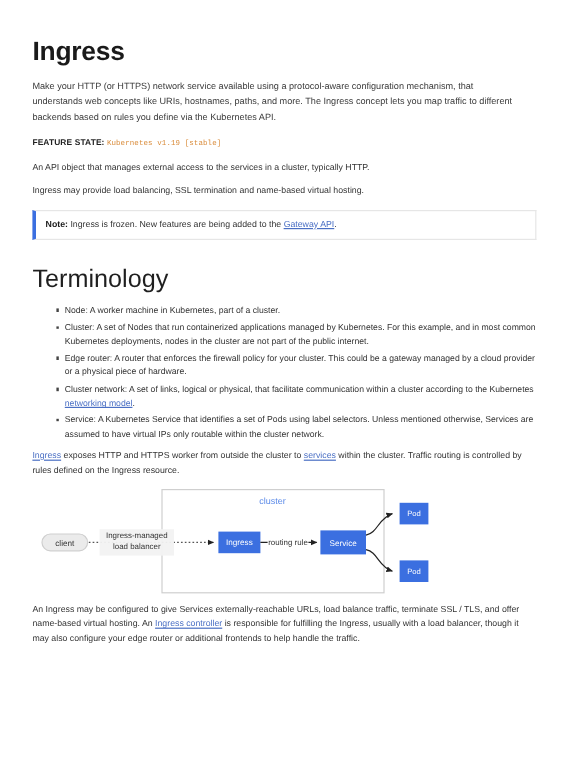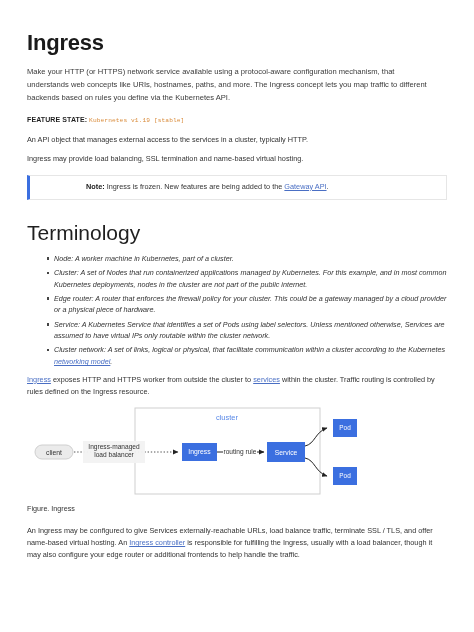--- a/index.html
+++ b/index.html
@@ -76,26 +76,25 @@
   .note-box {
     border: 1px solid #e6e6e6;
     border-left: 3px solid #3b6fe0;
     background: #ffffff;
     padding: 6px 8px 6px 8px;
     margin: 10px 0 8px 0;
     font-size: 7.3px;
     line-height: 1.5;
     color: #333333;
   }
-  .note-box .note-label { font-weight: bold; color: #1a1a1a; margin-left: 48px; }
+  .note-box .note-label { font-weight: bold; color: #1a1a1a; }
   ul.term-list {
     margin: 4px 0 6px 0;
     padding-left: 20px;
     list-style: none;
-    font-style: italic;
   }
   ul.term-list li {
     font-size: 7.2px;
     line-height: 1.62;
     margin-bottom: 2.5px;
     color: #333333;
     position: relative;
     padding-left: 7px;
   }
   ul.term-list li:before {
@@ -155,24 +154,24 @@
       <li>
         <span>Node: A worker machine in Kubernetes, part of a cluster.</span>
       </li>
       <li>
         <span>Cluster: A set of Nodes that run containerized applications managed by Kubernetes. For this example, and in most common Kubernetes deployments, nodes in the cluster are not part of the public internet.</span>
       </li>
       <li>
         <span>Edge router: A router that enforces the firewall policy for your cluster. This could be a gateway managed by a cloud provider or a physical piece of hardware.</span>
       </li>
       <li>
+        <span>Cluster network: A set of links, logical or physical, that facilitate communication within a cluster according to the Kubernetes </span><a class="link" href="#">networking model</a><span>.</span>
+      </li>
+      <li>
         <span>Service: A Kubernetes Service that identifies a set of Pods using label selectors. Unless mentioned otherwise, Services are assumed to have virtual IPs only routable within the cluster network.</span>
-      </li>
-      <li>
-        <span>Cluster network: A set of links, logical or physical, that facilitate communication within a cluster according to the Kubernetes </span><a class="link" href="#">networking model</a><span>.</span>
       </li>
     </ul>
 
 
     <p class="body-text"><a class="link" href="#">Ingress</a><span> exposes HTTP and HTTPS worker from outside the cluster to </span><a class="link" href="#">services</a><span> within the cluster. Traffic routing is controlled by rules defined on the Ingress resource.</span></p>
 
 
     <div class="figure-wrap">
       <svg class="diagram-svg" width="420" height="96" viewBox="0 0 420 96" xmlns="http://www.w3.org/2000/svg">
         <defs>
@@ -210,18 +209,17 @@
         <path d="M278,54 C288,56 288,68 300,72" fill="none" stroke="#222" stroke-width="1" marker-end="url(#arrowSolid)"></path>
 
         <rect x="306" y="15" width="24" height="18" fill="#3b6fe0"></rect>
         <text x="318" y="26.4" font-family="Liberation Sans, sans-serif" font-size="6.4" fill="#ffffff" text-anchor="middle">Pod</text>
 
         <rect x="306" y="63" width="24" height="18" fill="#3b6fe0"></rect>
         <text x="318" y="74.4" font-family="Liberation Sans, sans-serif" font-size="6.4" fill="#ffffff" text-anchor="middle">Pod</text>
       </svg>
     </div>
 
-    <p class="figure-caption">Figure. Ingress</p>
 
     <p class="body-text"><span>An Ingress may be configured to give Services externally-reachable URLs, load balance traffic, terminate SSL / TLS, and offer name-based virtual hosting. An </span><a class="link" href="#">Ingress controller</a><span> is responsible for fulfilling the Ingress, usually with a load balancer, though it may also configure your edge router or additional frontends to help handle the traffic.</span></p>
 
   </div>
 </div>
 
 </body></html>

